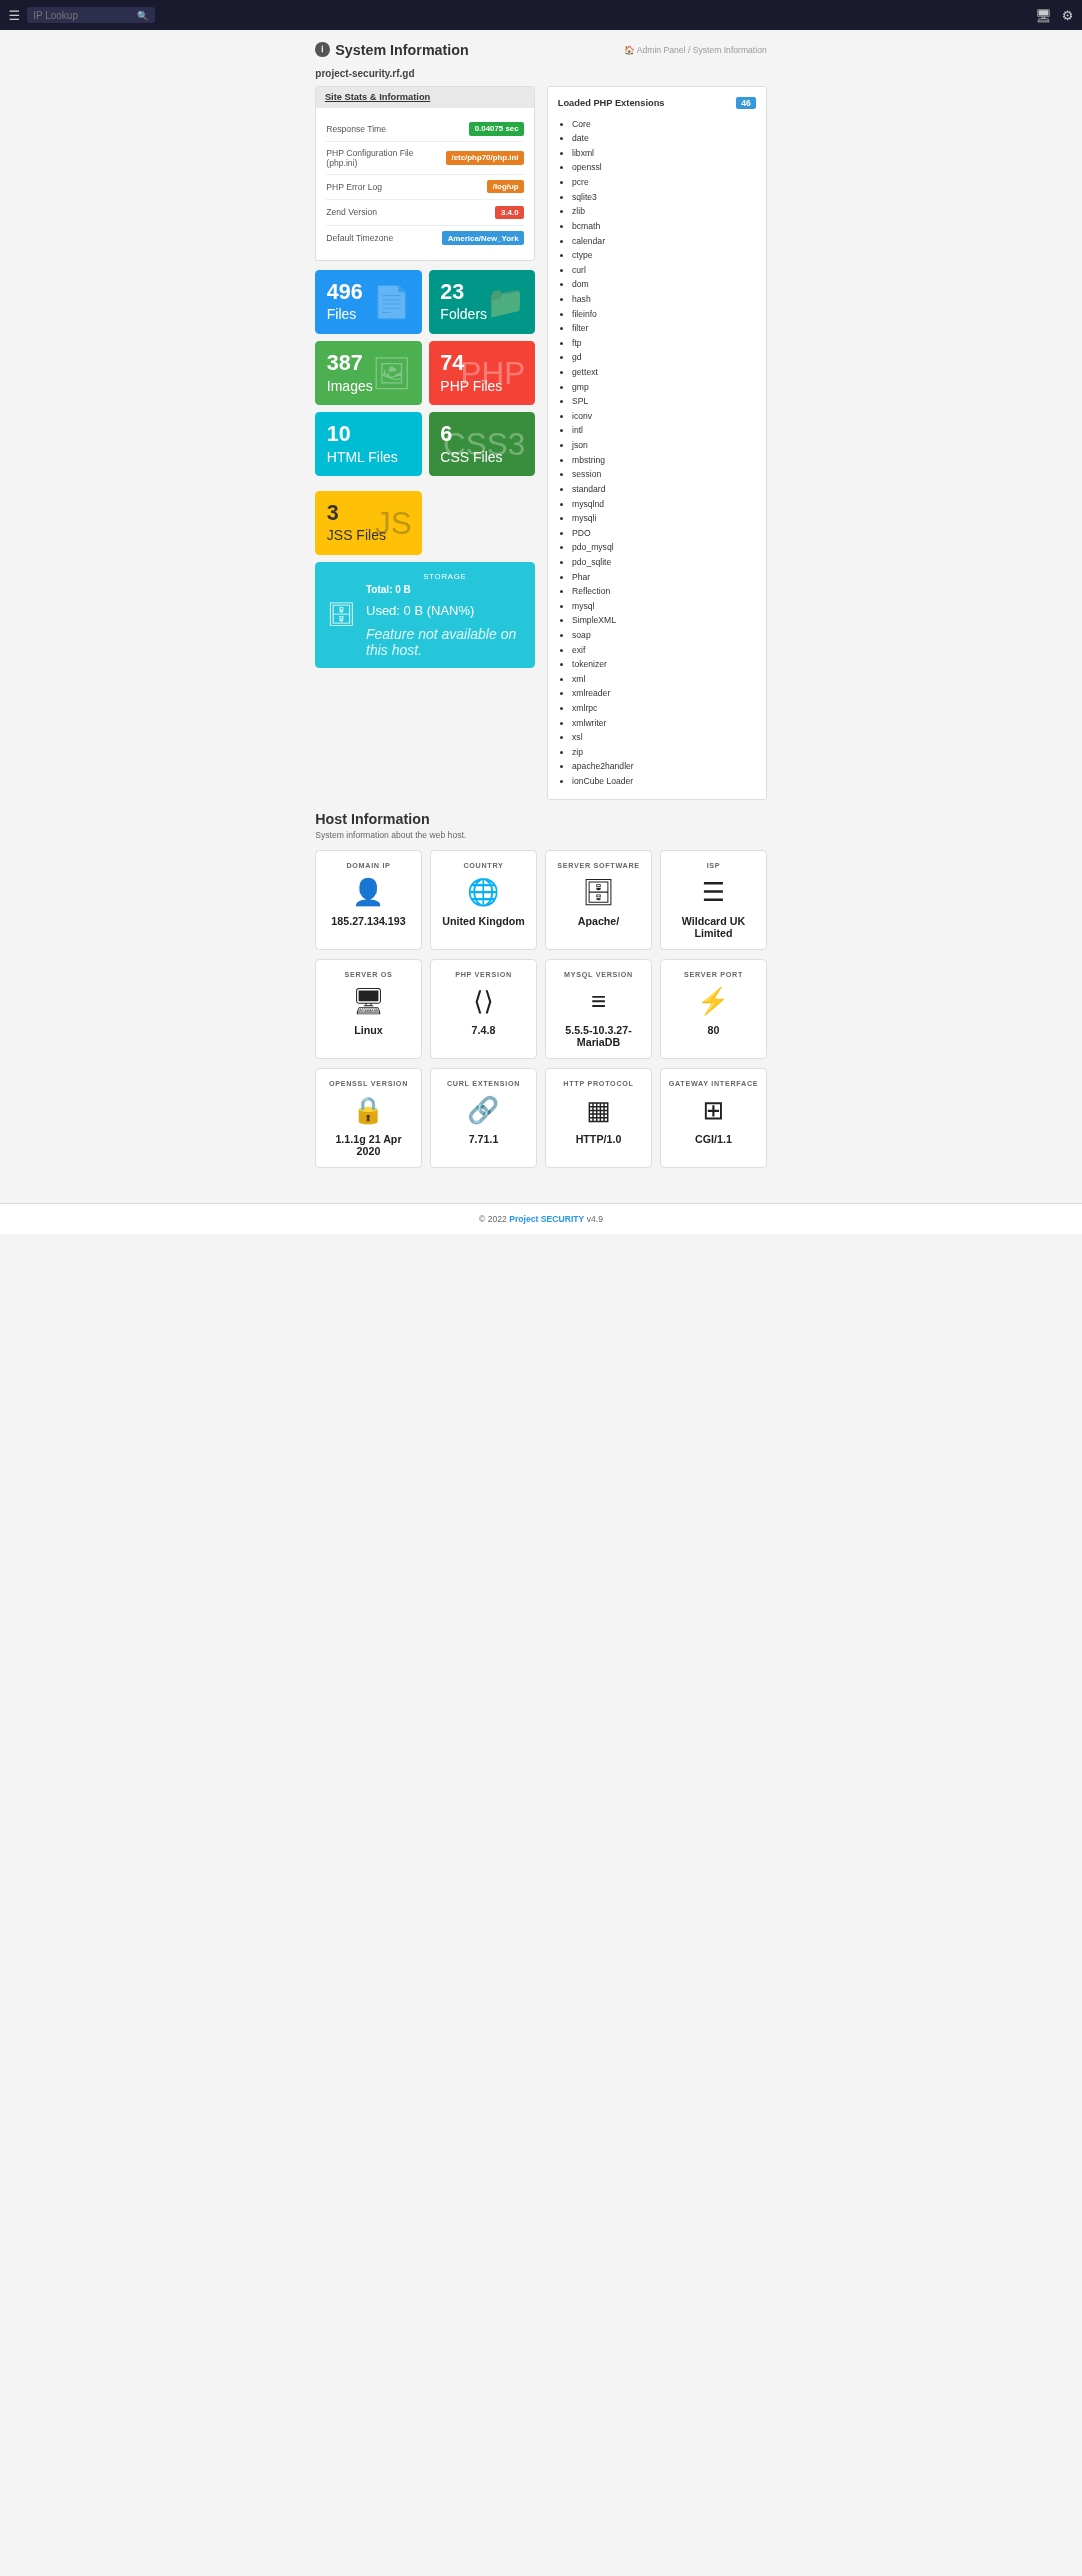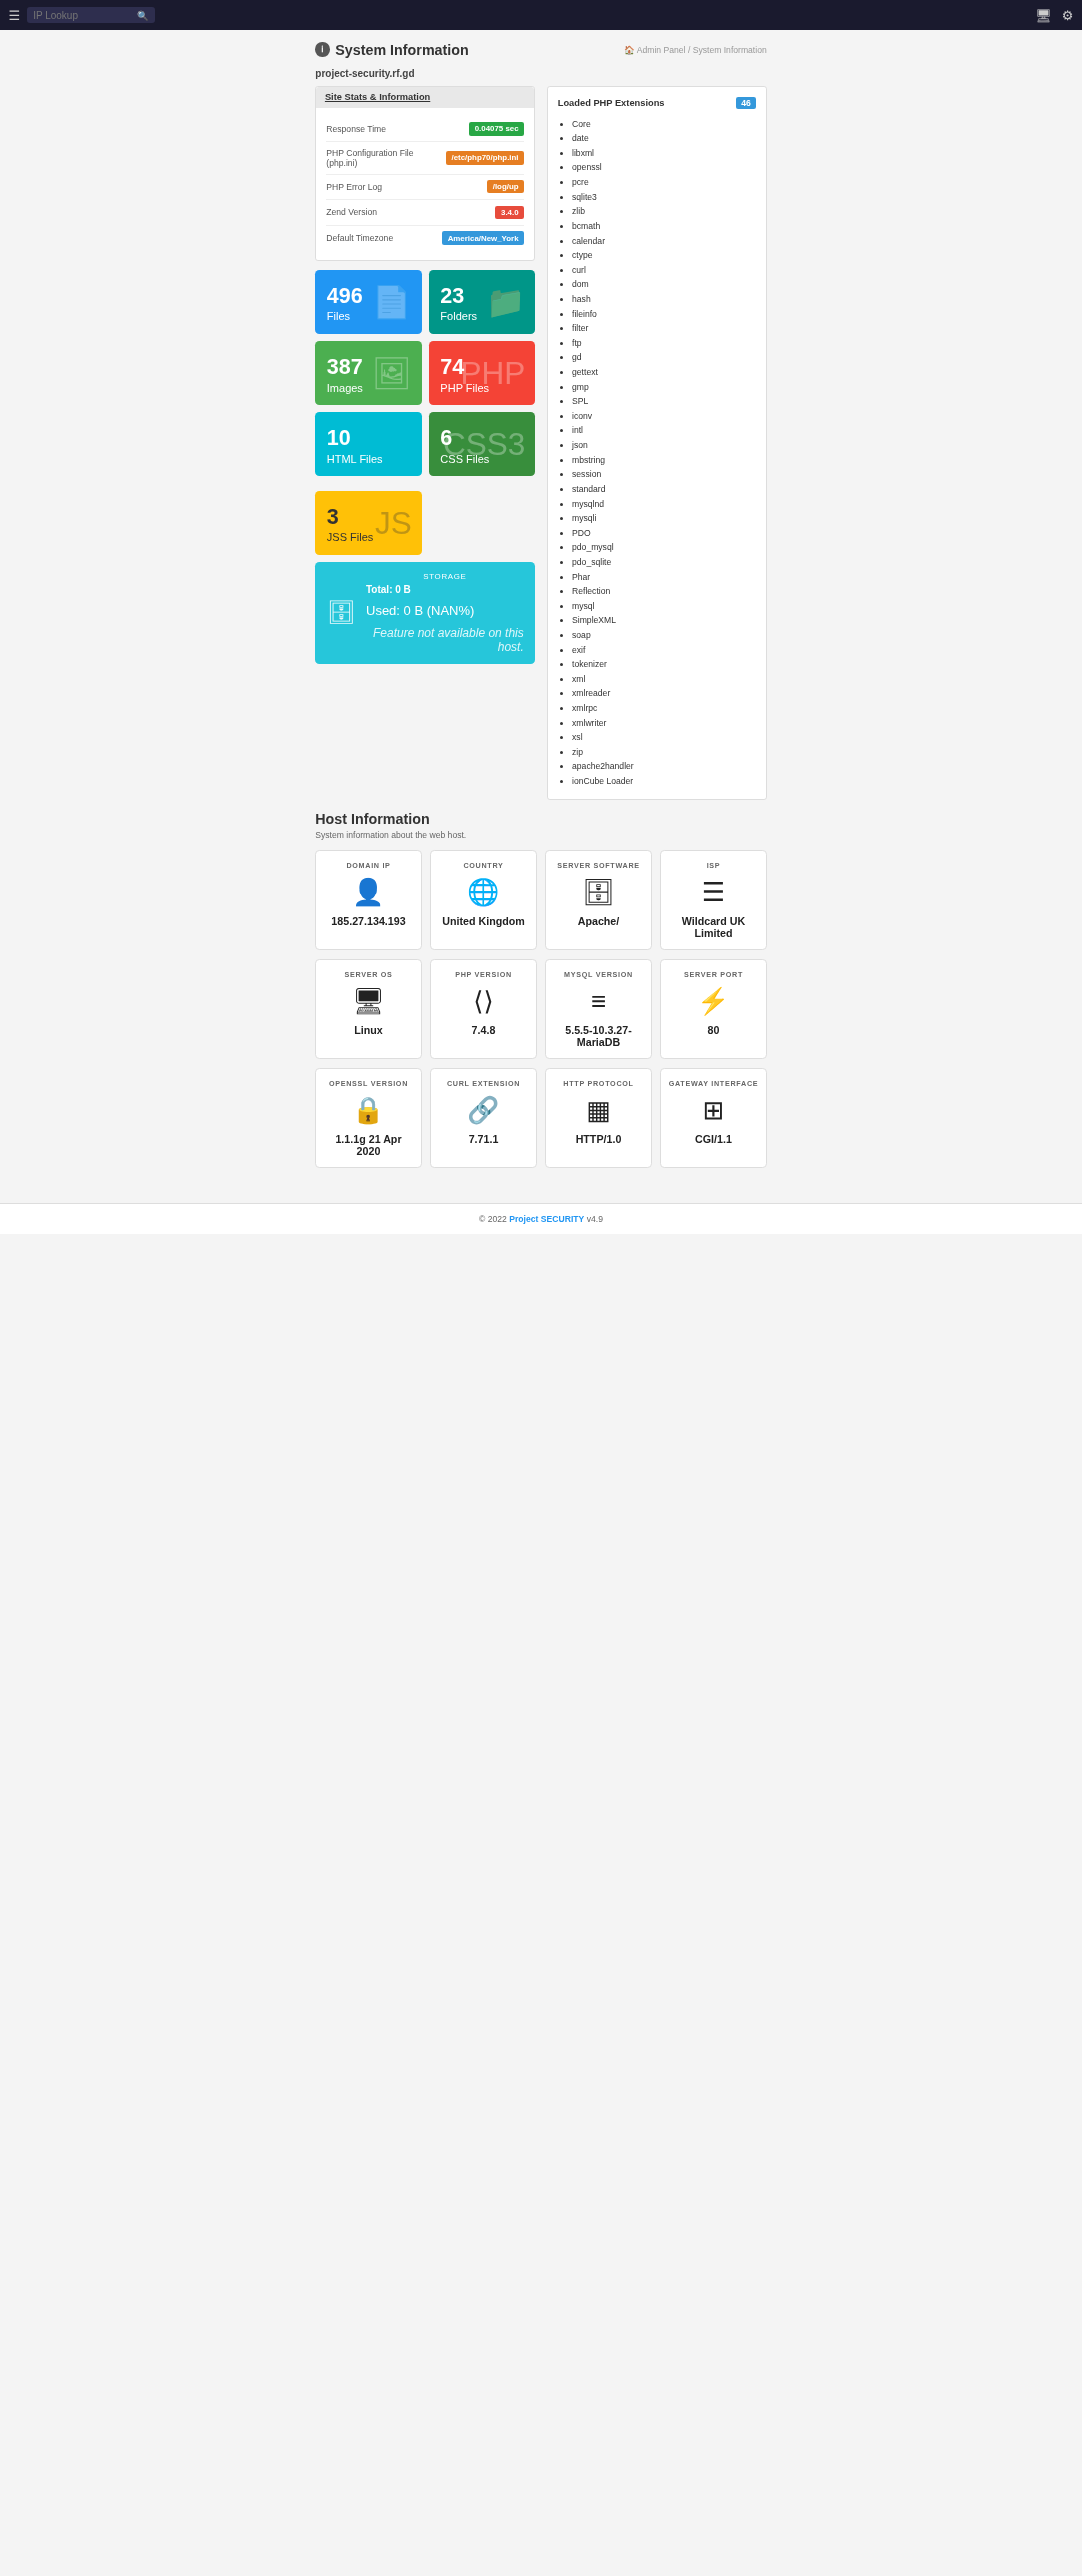--- a/index.html
+++ b/index.html
@@ -160,21 +160,21 @@
       display: flex;
       flex-direction: column;
       justify-content: flex-end;
     }
     .tile-number {
       font-size: 21.5px;
       font-weight: bold;
       line-height: 1;
       margin-bottom: 2.9px;
     }
-    .tile-label { font-size: 11px; }
+    .tile-label { font-size: 14px; }
     .tile-icon {
       position: absolute;
       right: 10px;
       top: 50%;
       transform: translateY(-50%);
       font-size: 31.5px;
       opacity: 0.3;
     }
     .tile-blue { background: #2196F3; }
     .tile-teal { background: #009688; }
@@ -198,21 +198,21 @@
     .storage-icon { font-size: 23px; opacity: 0.9; }
     .storage-info {}
     .storage-label {
       font-size: 7.9px;
       letter-spacing: 0.7px;
       text-align: center;
       margin-bottom: 2.9px;
     }
     .storage-total { font-weight: bold; font-size: 10px; }
     .storage-used { font-size: 13px; margin: 8px 0; }
-    .storage-note { font-size: 12px; font-style: italic; opacity: 0.85; text-align: right; }
+    .storage-note { font-size: 14px; font-style: italic; opacity: 0.85; }
 
     
     .section-title {
       font-size: 14.3px;
       font-weight: bold;
       margin-bottom: 2.9px;
       margin-top: 7.2px;
     }
     .section-subtitle { font-size: 8.6px; color: #666; margin-bottom: 10px; }
 

